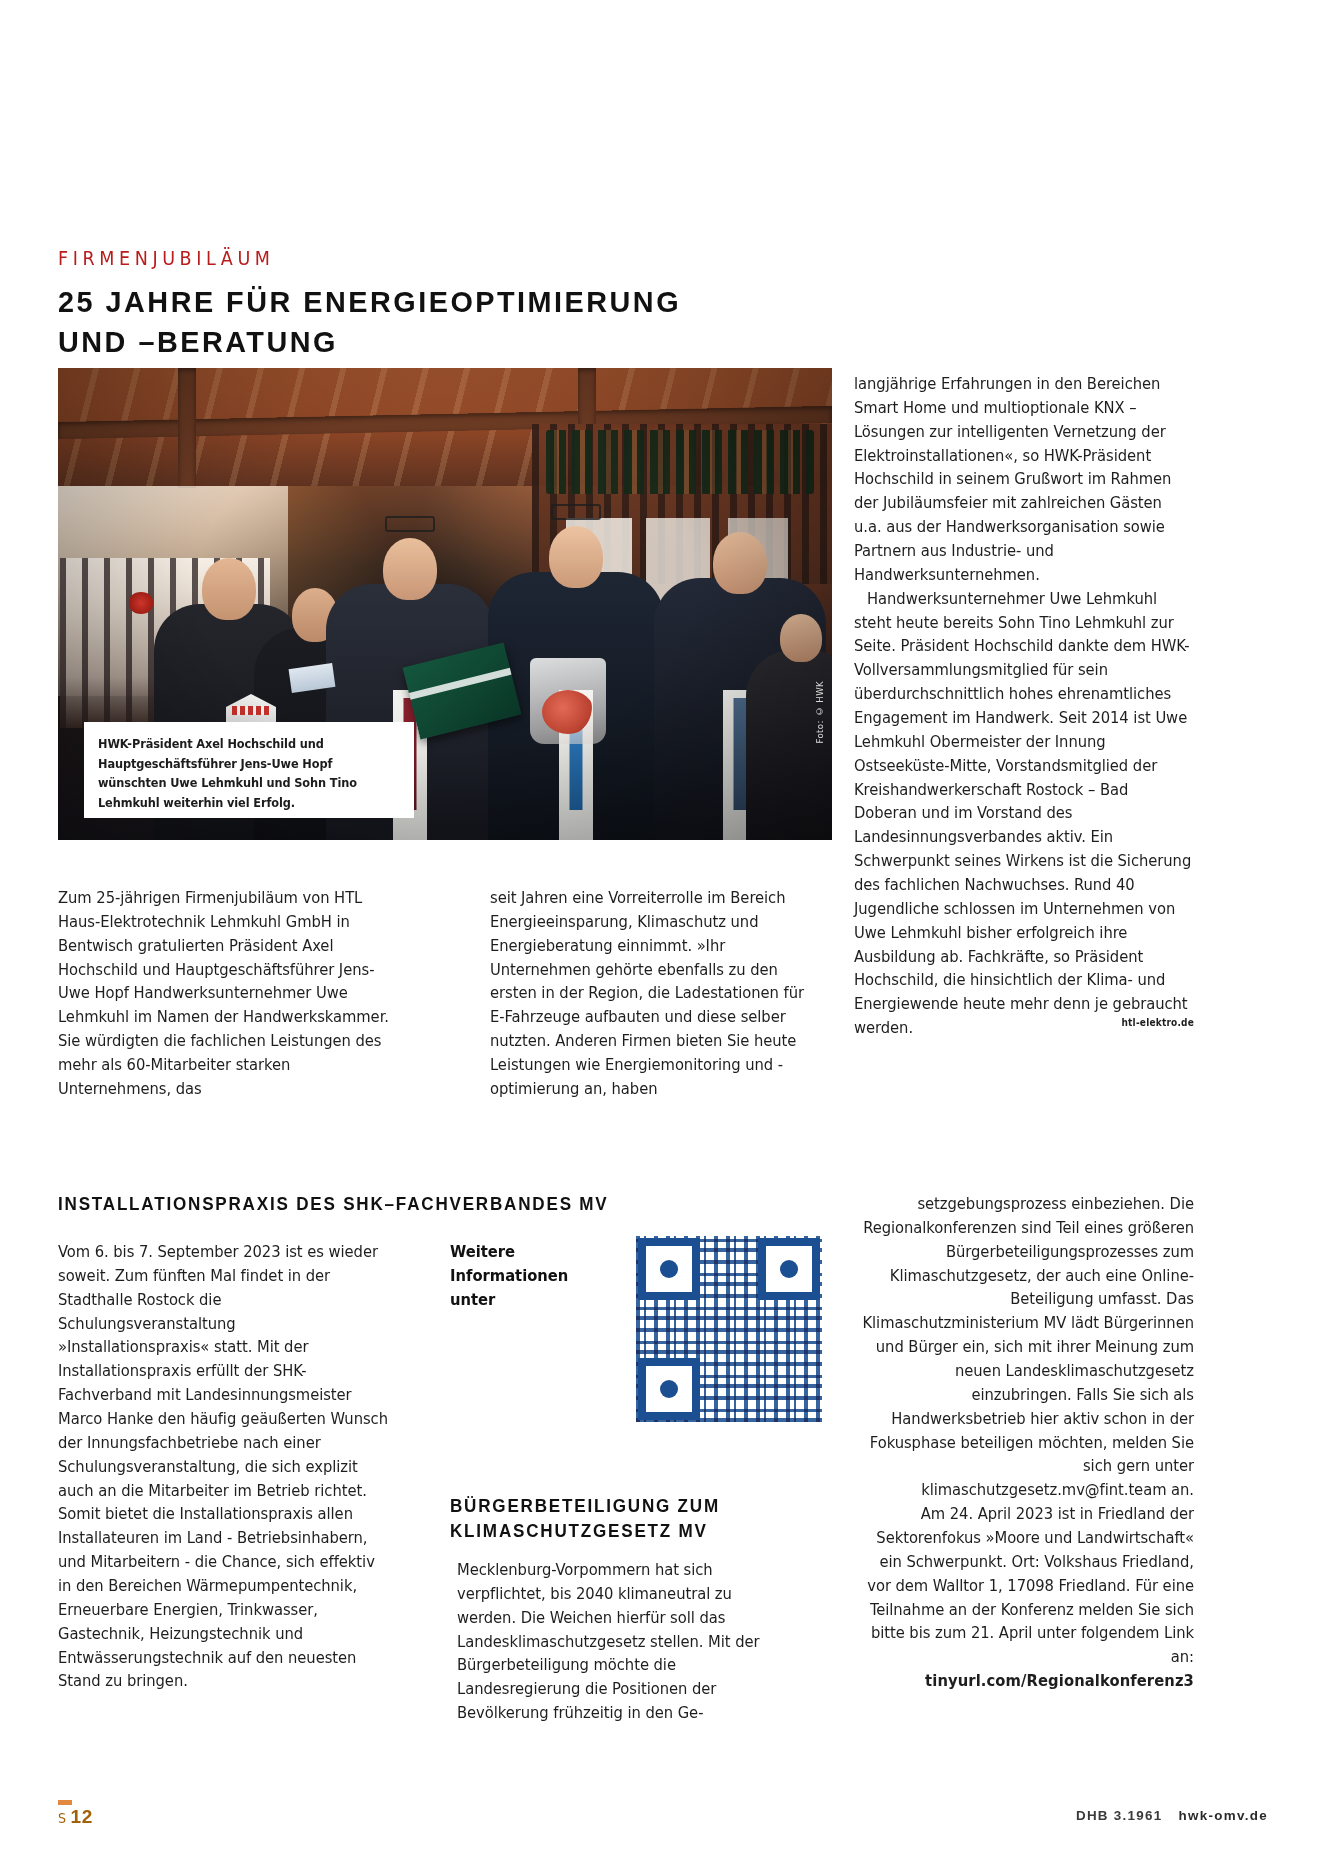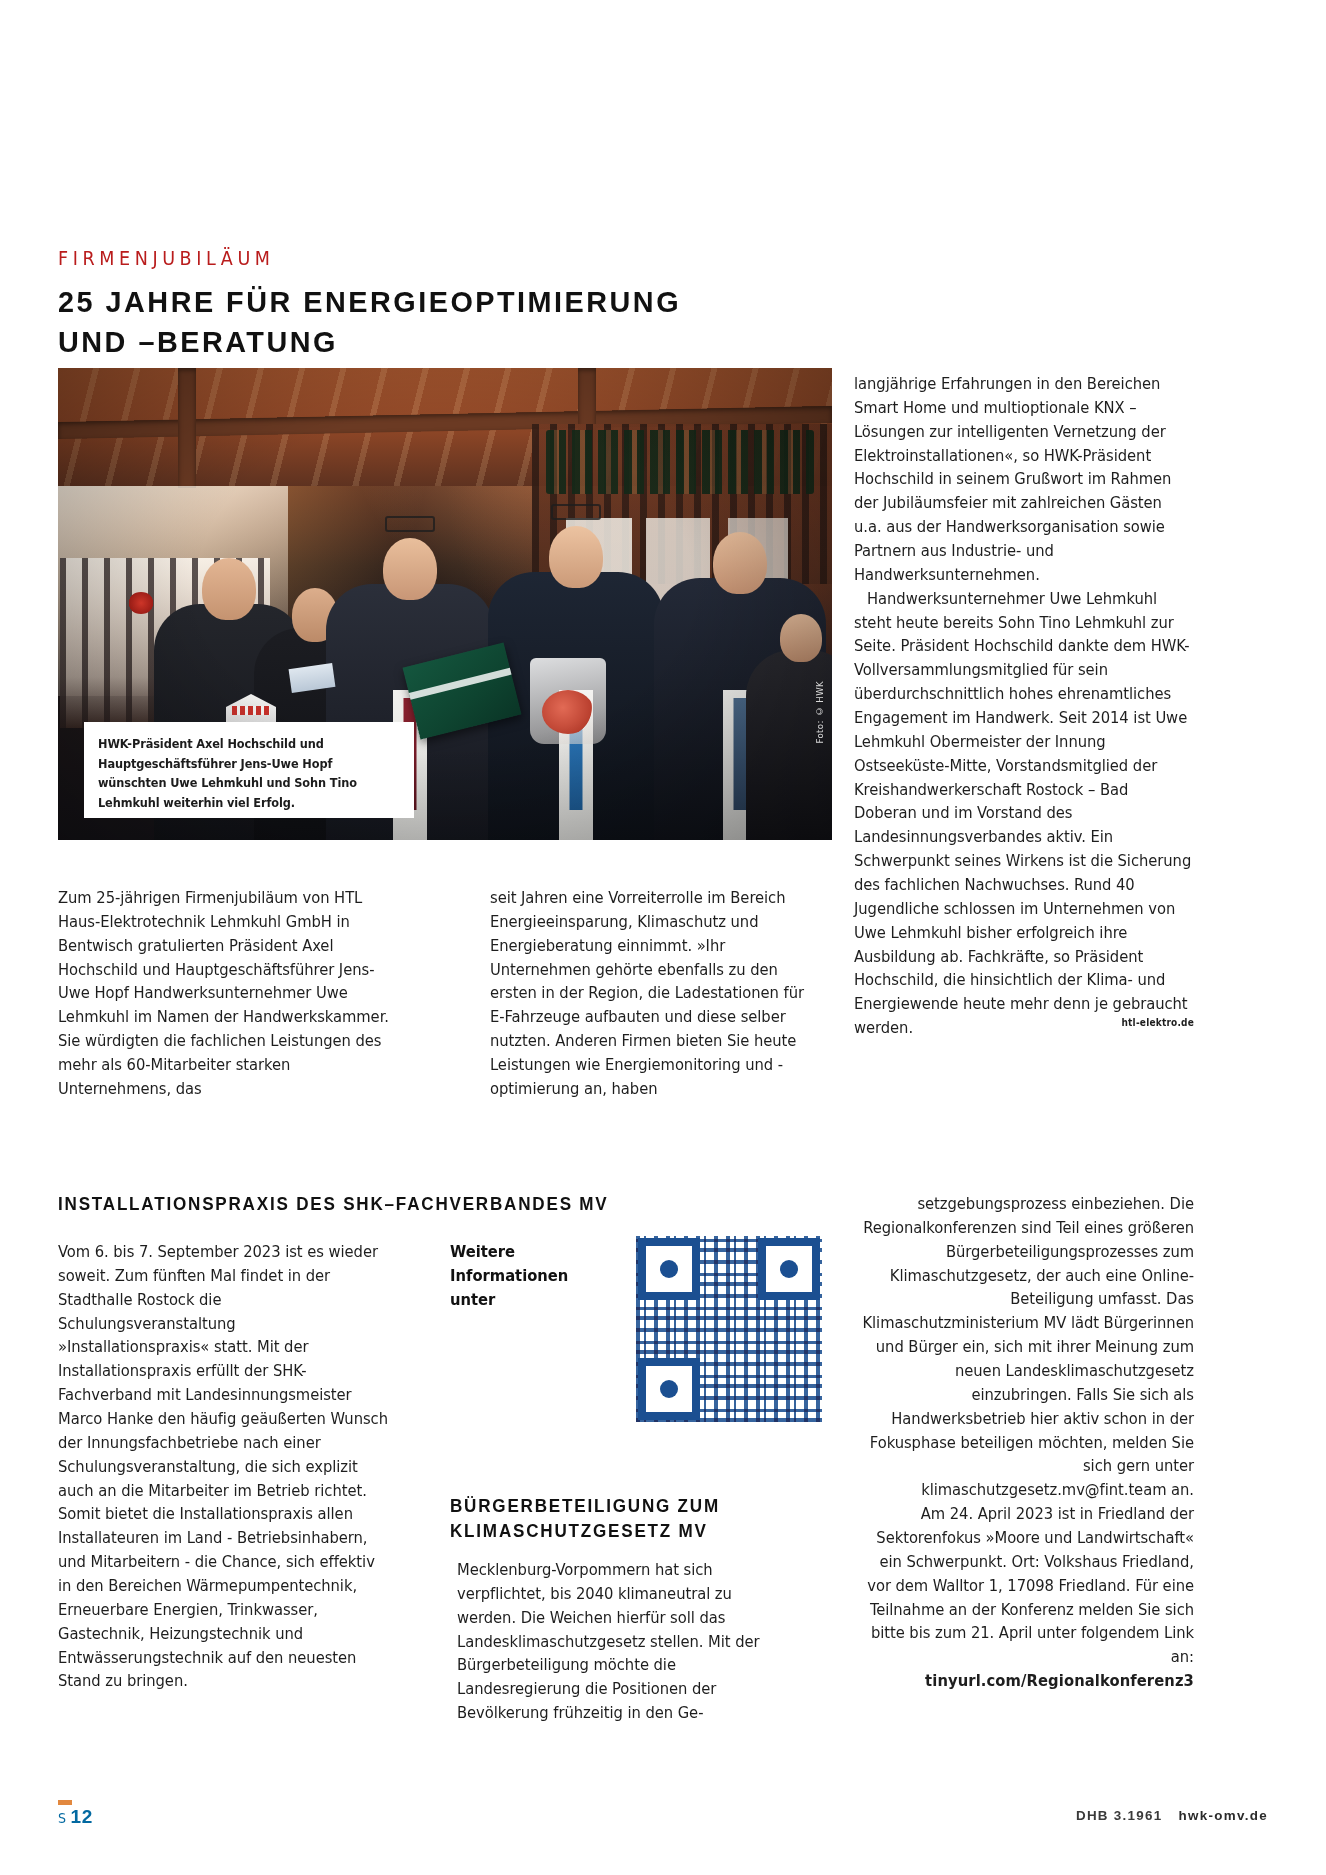--- a/index.html
+++ b/index.html
@@ -337,21 +337,21 @@
     top: 1800px;
     width: 14px;
     height: 5px;
     background: #e2883f;
   }
   .footer-left {
     position: absolute;
     left: 58px;
     top: 1806px;
     font-family: "DejaVu Sans Condensed", "Liberation Sans", sans-serif;
-    color: #0369a1;
+    color: #a16207;
     font-size: 14px;
     letter-spacing: 0.6px;
   }
   .footer-left .pg {
     font-family: "Liberation Sans", sans-serif;
     font-weight: 700;
     font-size: 19px;
     letter-spacing: 0.5px;
     margin-left: 4px;
   }

